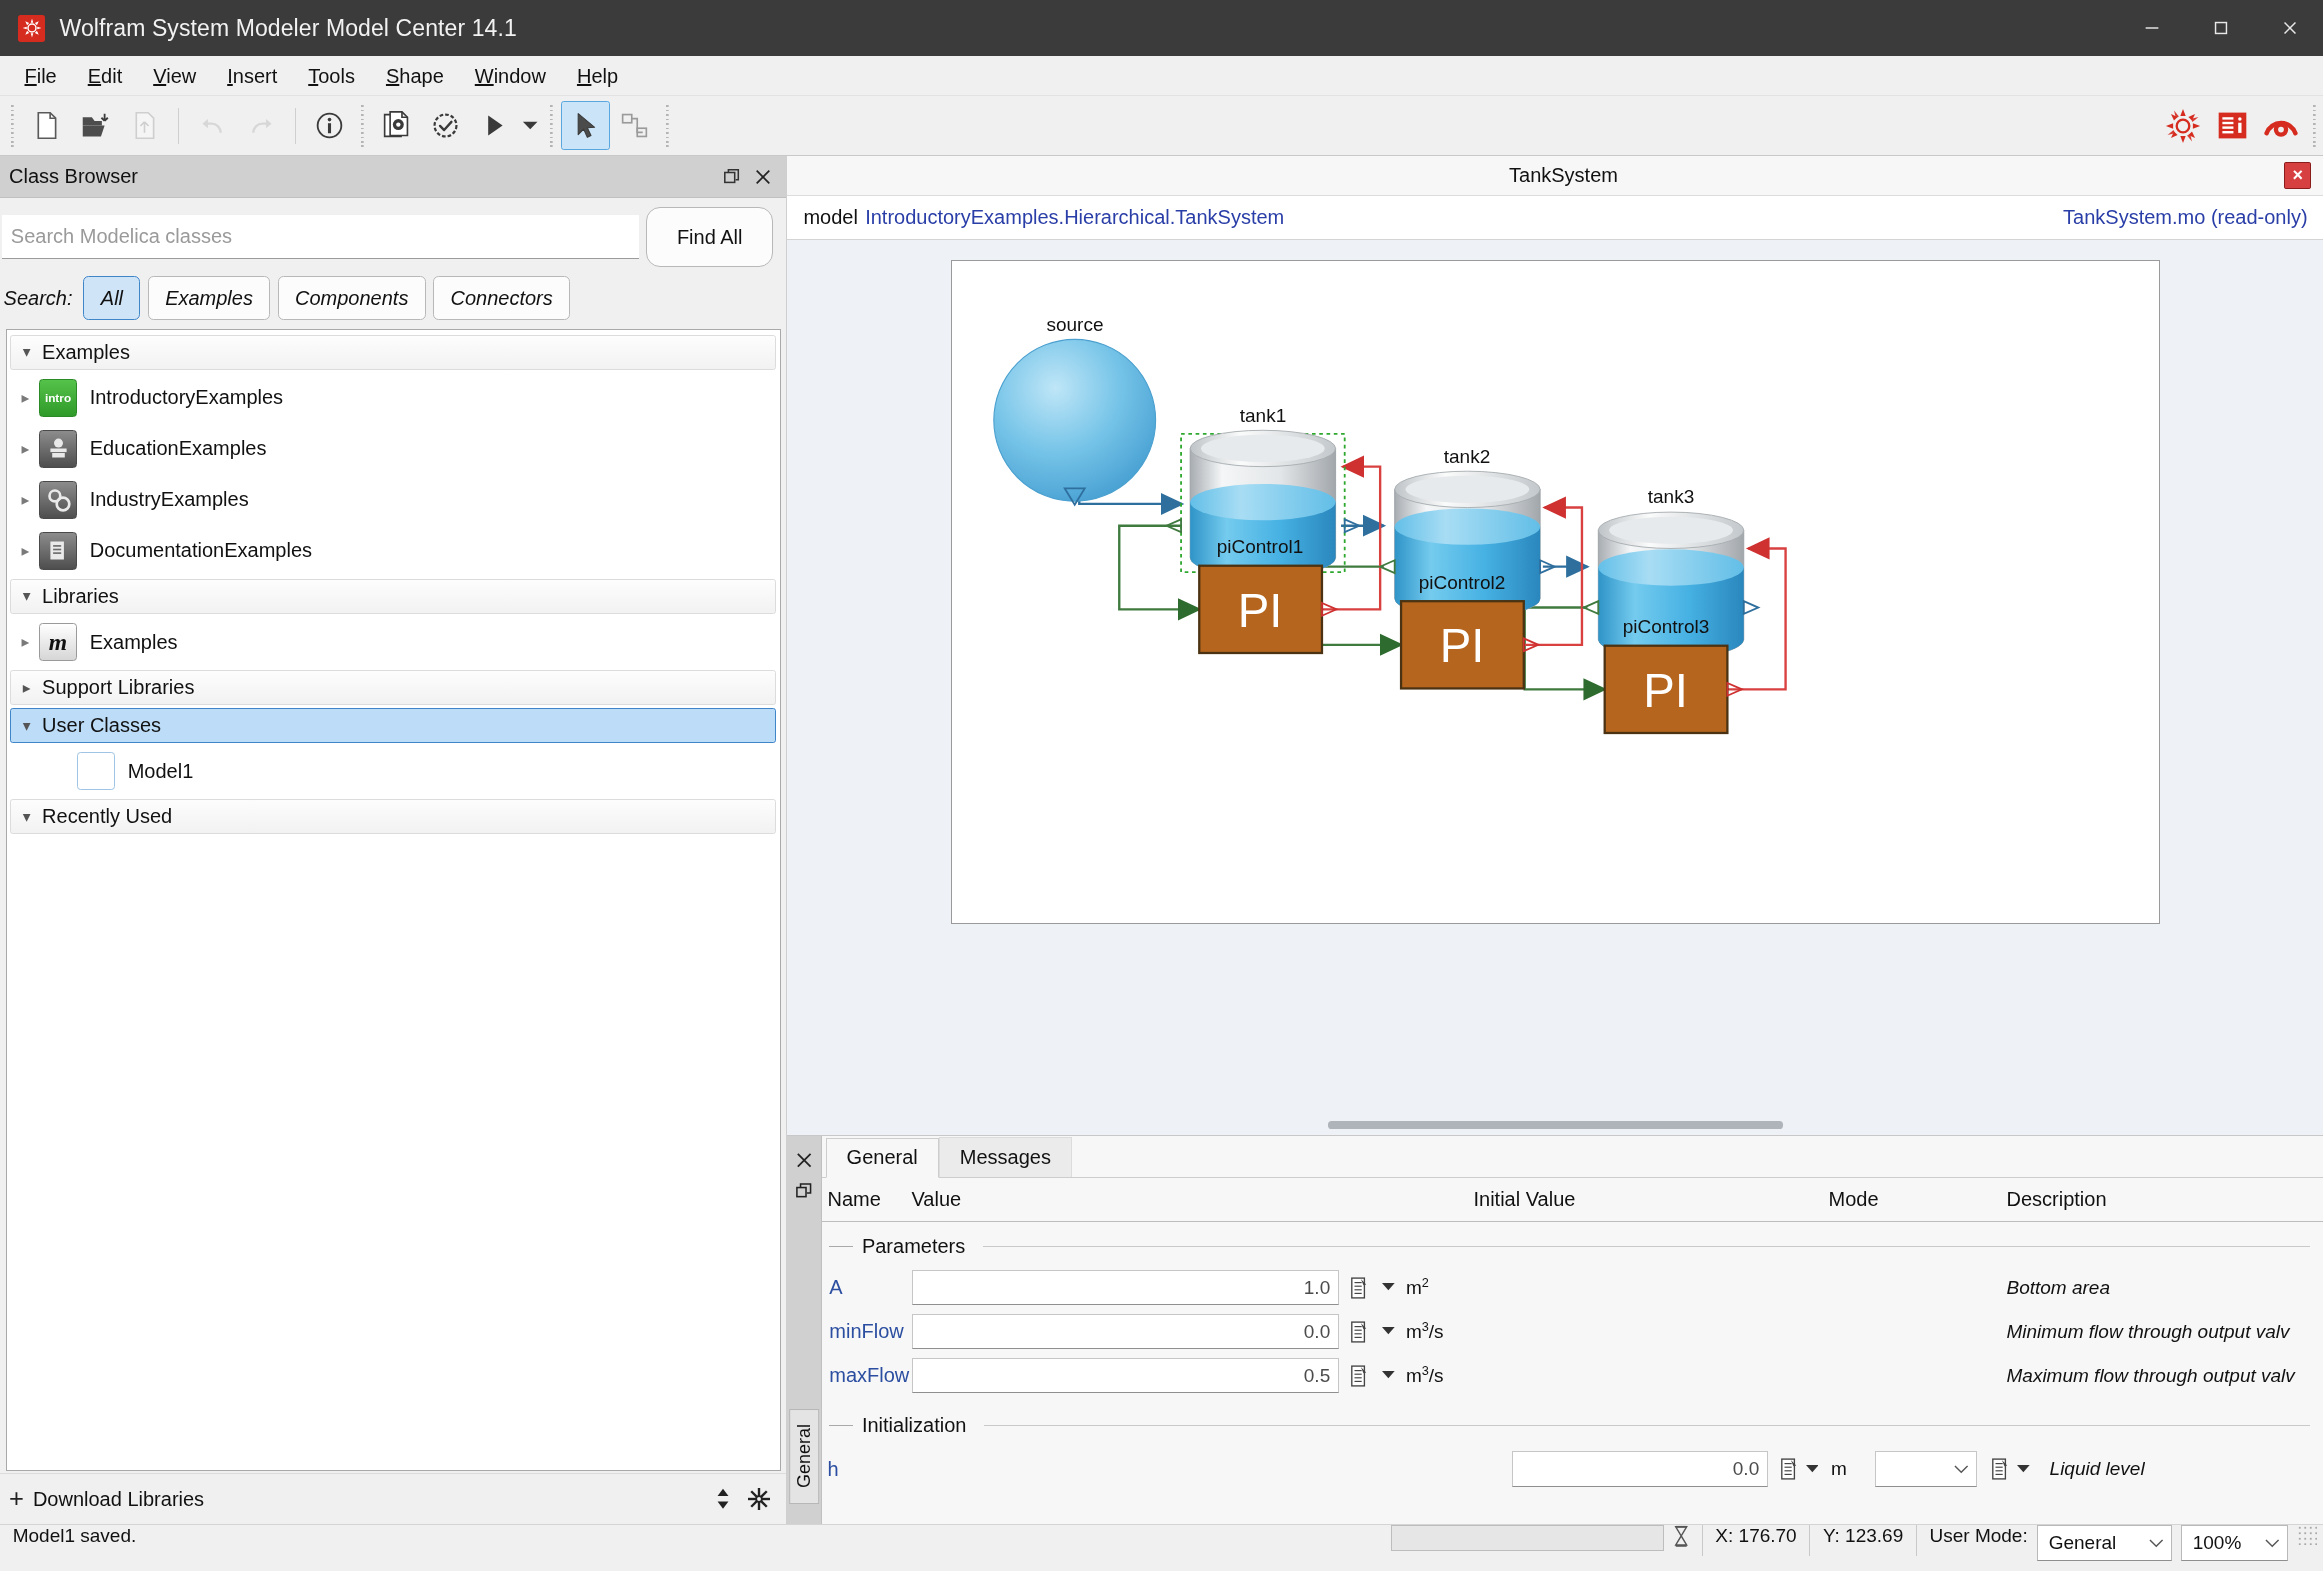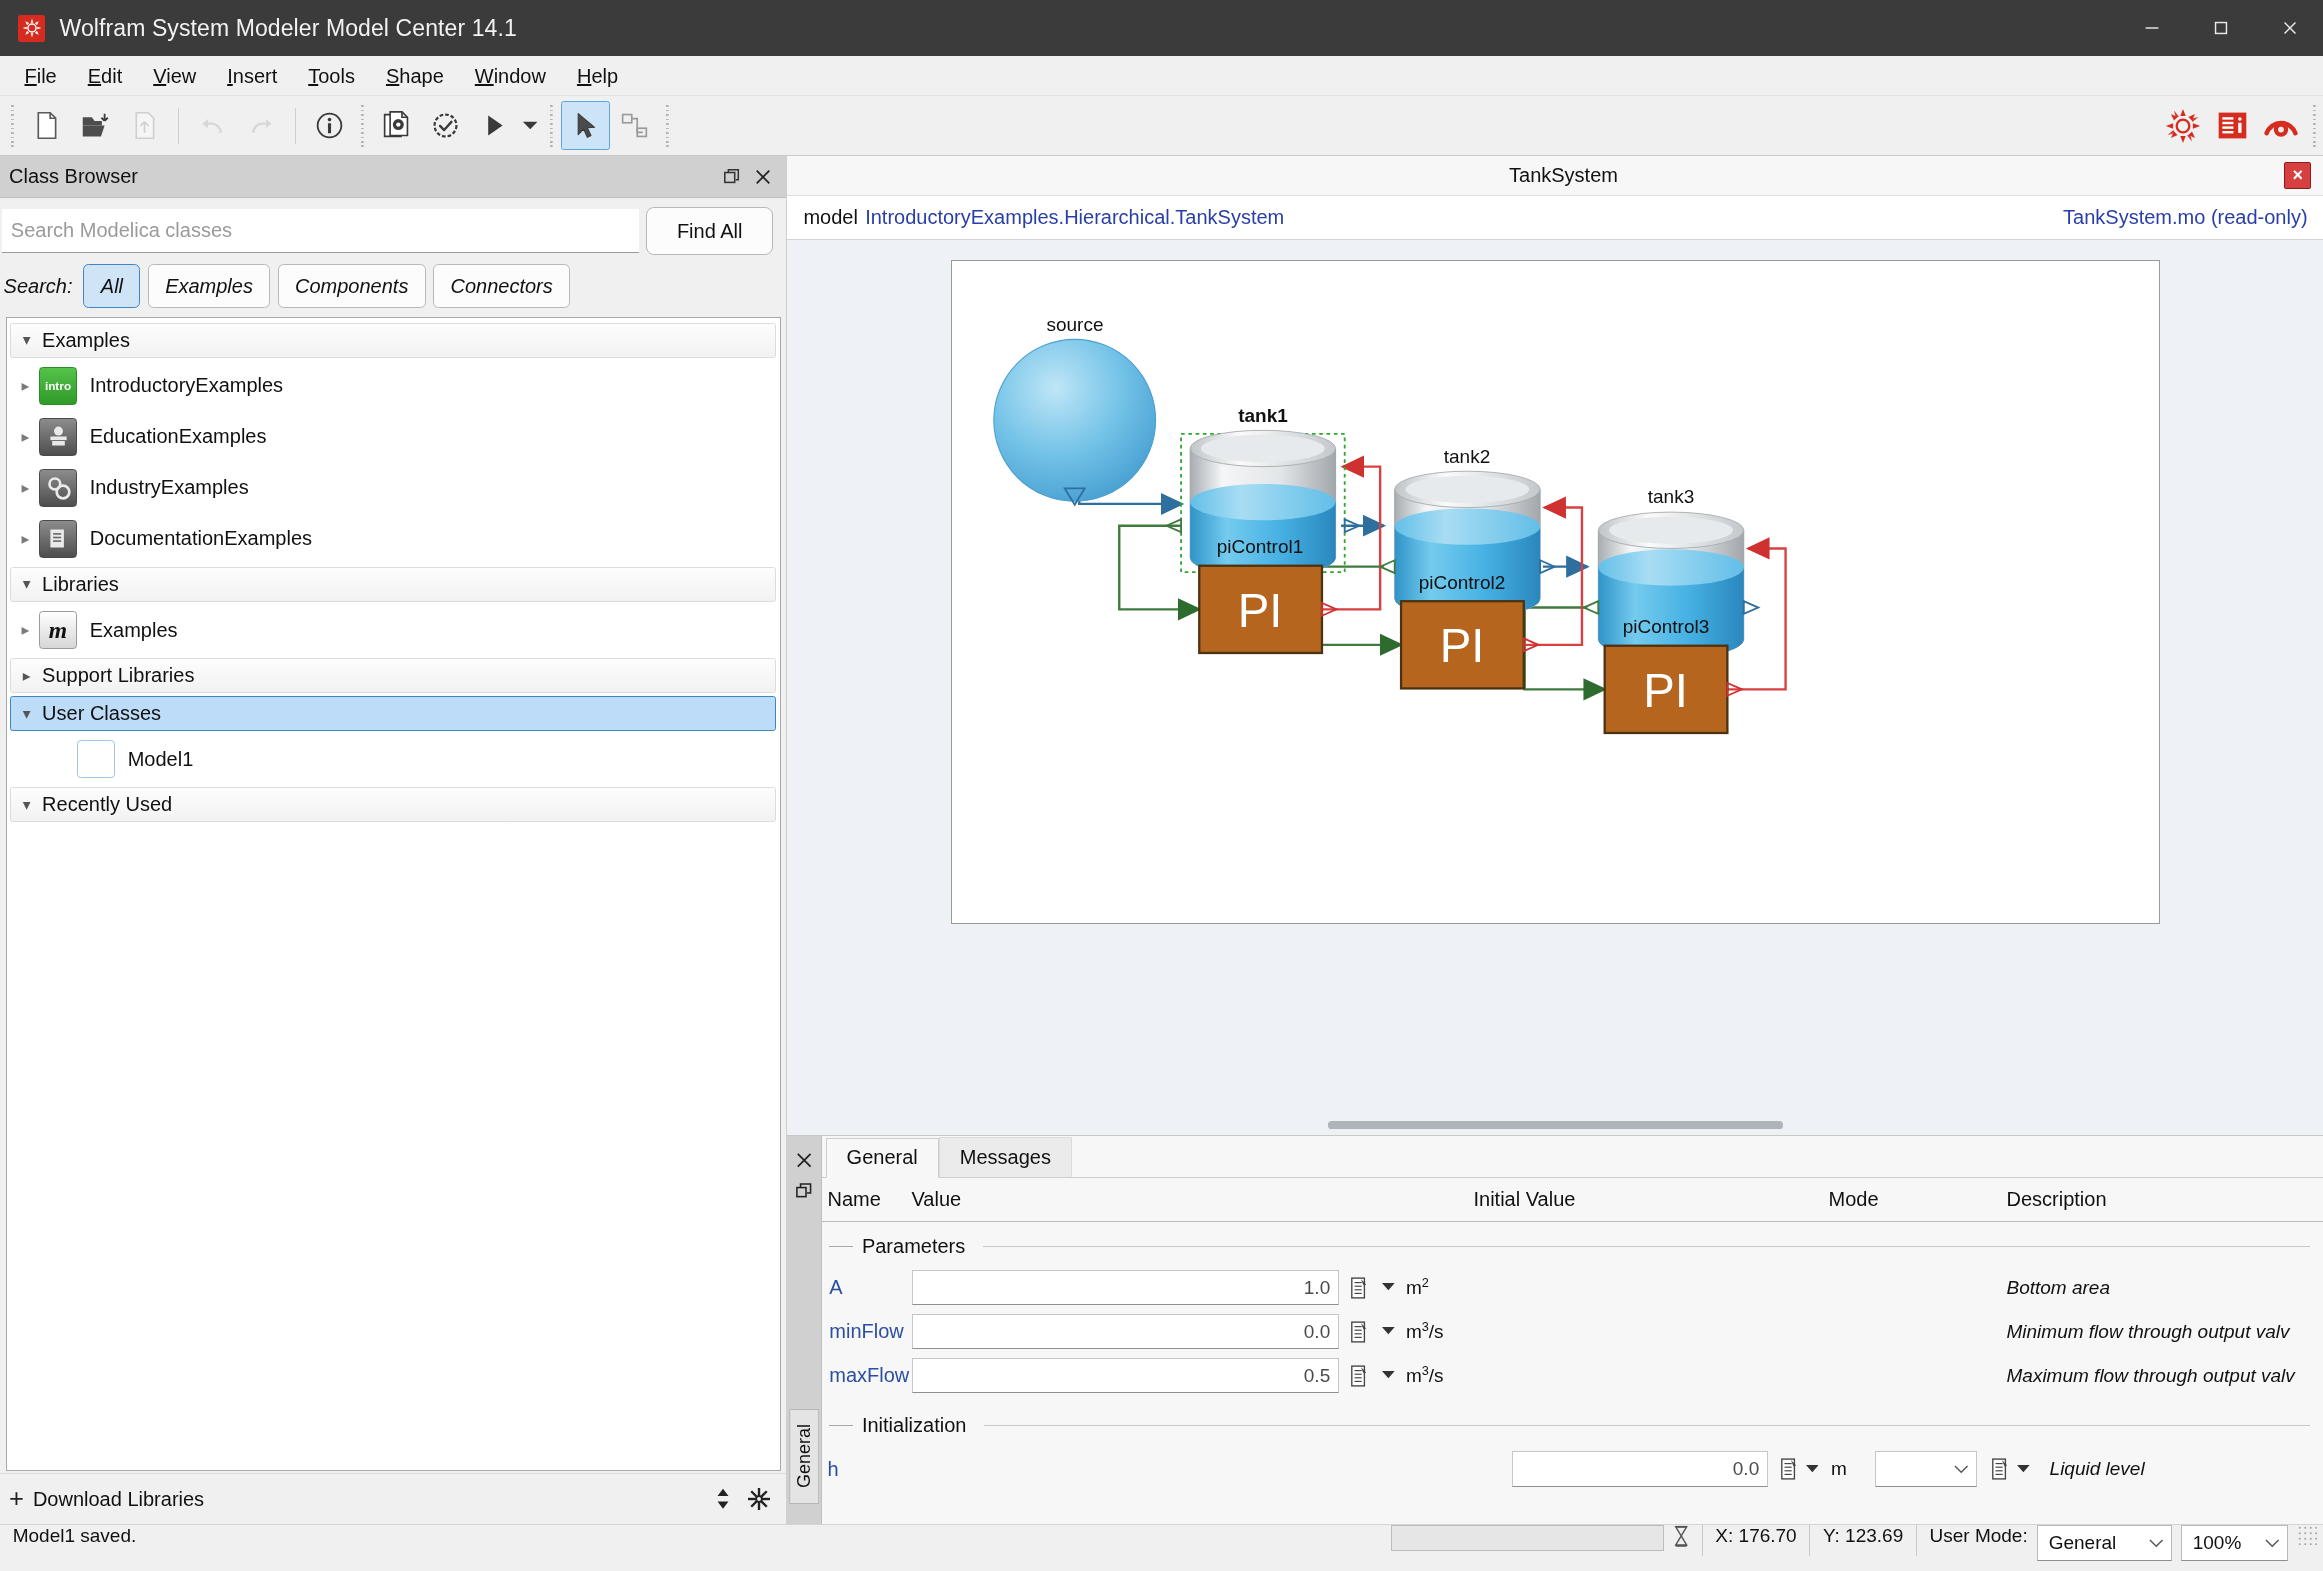--- a/index.html
+++ b/index.html
@@ -124,22 +124,22 @@
   .cb-search-input {
     flex: 1 1 auto; height: 44px;
     border: none; border-bottom: 1.8px solid #9b9b9b;
     background: #ffffff;
     font-size: 20px; color: #444;
     padding: 0 9px;
     outline: none;
   }
   .cb-search-input::placeholder { color: #9a9a9a; }
   .cb-findall {
-    height: 48px; min-width: 127px;
-    background: #fcfcfc; border: 0.9px solid #b8b8b8; border-radius: 8px;
+    height: 60px; min-width: 127px;
+    background: #fcfcfc; border: 0.9px solid #b8b8b8; border-radius: 14px;
     font-size: 20px; color: #111;
     padding: 0 14.5px;
     margin-right: 5.5px;
   }
 
   .cb-filter-row {
     display: flex; align-items: center; gap: 7.3px;
     padding: 3.6px 7.3px 9px 3.6px;
     font-style: italic;
   }
@@ -855,21 +855,21 @@
                 <path d="M252 284 l-16 7 l16 7 z" stroke="#3f7a3f"></path>
                 <path d="M432 284 l16 7 l-16 7 z" stroke="#2e6f9e"></path>
                 <path d="M487 329 l-16 7 l16 7 z" stroke="#3f7a3f"></path>
                 <path d="M647 329 l16 7 l-16 7 z" stroke="#2e6f9e"></path>
                 <path d="M711 374 l-16 7 l16 7 z" stroke="#3f7a3f"></path>
                 <path d="M871 374 l16 7 l-16 7 z" stroke="#2e6f9e"></path>
               </g>
             </svg>
 
             <div class="comp-label" style="left:123px; top:53px;">source</div>
-            <div class="comp-label" style="left:311px; top:144px;font-weight:bold;">tank1</div>
+            <div class="comp-label" style="left:311px; top:144px;">tank1</div>
             <div class="comp-label" style="left:515px; top:185px;">tank2</div>
             <div class="comp-label" style="left:719px; top:225px;">tank3</div>
             <div class="comp-label" style="left:308px; top:275px;">piControl1</div>
             <div class="comp-label" style="left:510px; top:311px;">piControl2</div>
             <div class="comp-label" style="left:714px; top:355px;">piControl3</div>
           </div>
         </div>
         <div class="canvas-hscroll">
           <div class="thumb"></div>
         </div>

